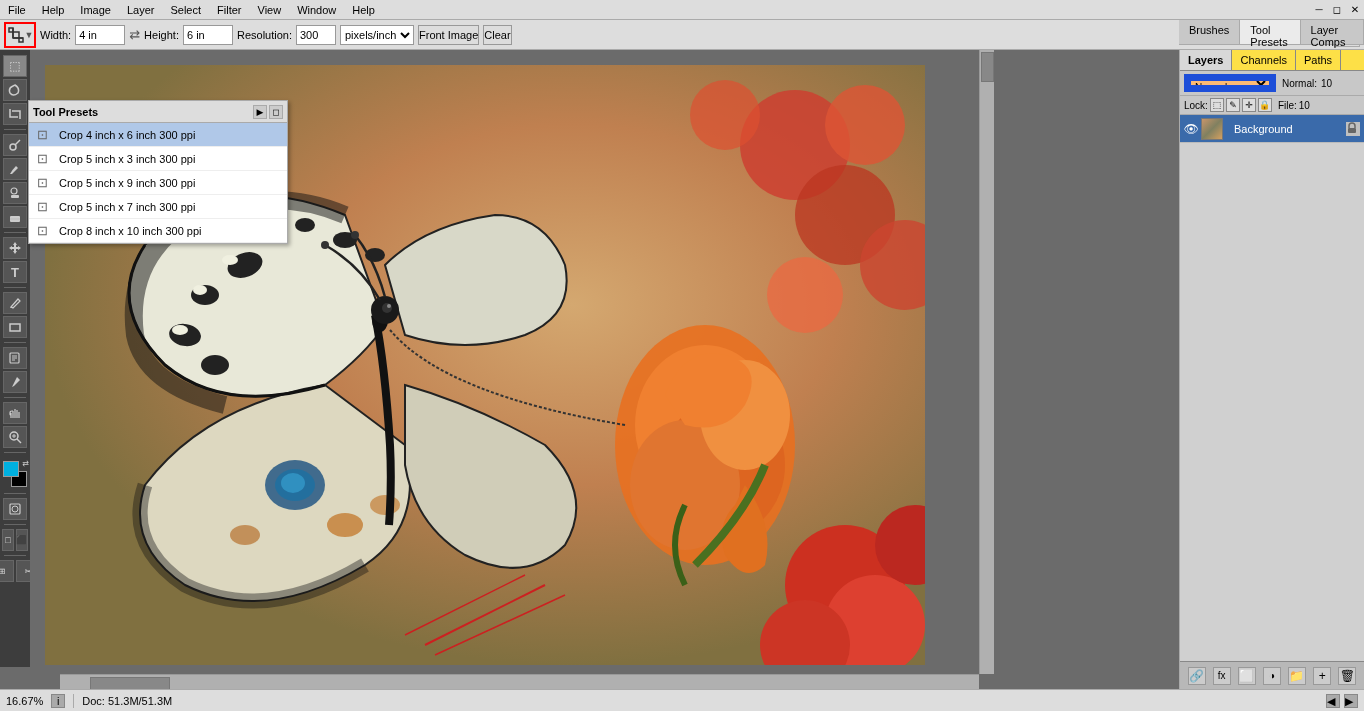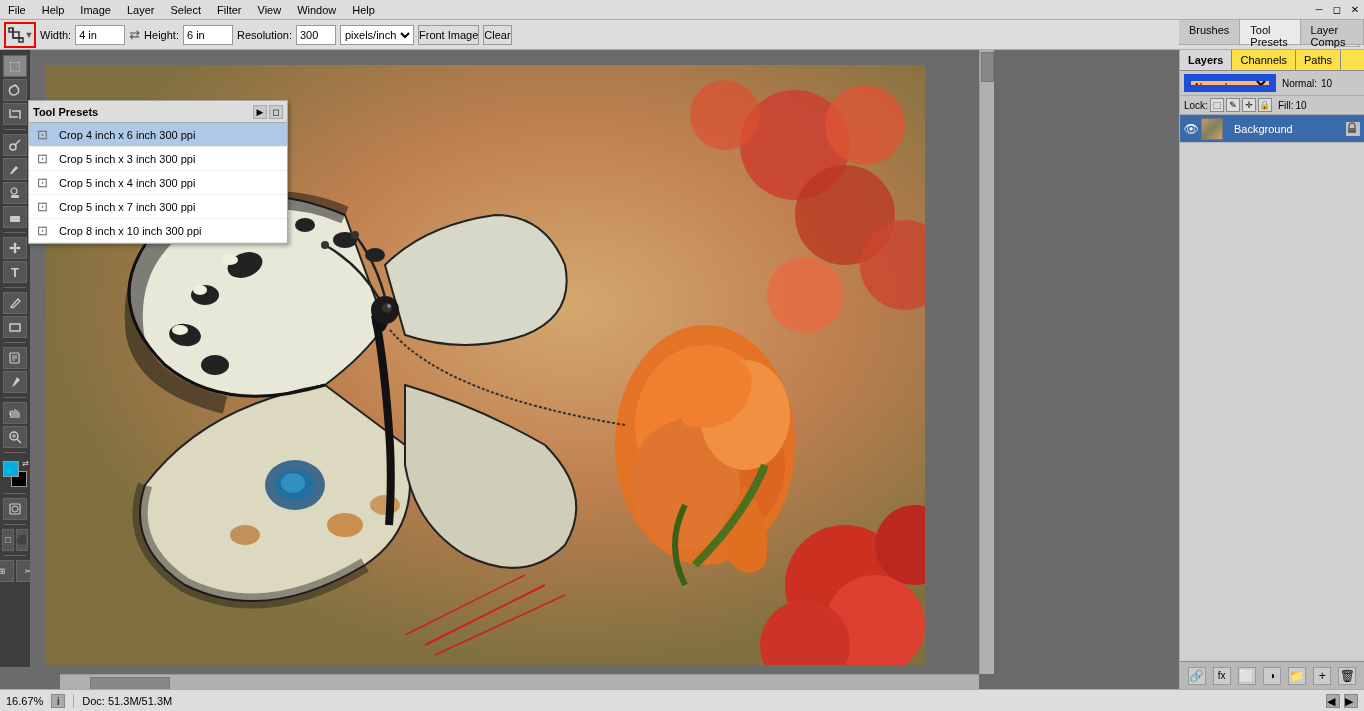--- a/index.html
+++ b/index.html
@@ -265,21 +265,21 @@
       <div class="preset-item selected">
         <span class="preset-icon">⊡</span>
         <span>Crop 4 inch x 6 inch 300 ppi</span>
       </div>
       <div class="preset-item">
         <span class="preset-icon">⊡</span>
         <span>Crop 5 inch x 3 inch 300 ppi</span>
       </div>
       <div class="preset-item">
         <span class="preset-icon">⊡</span>
-        <span>Crop 5 inch x 4 inch 300 ppi</span>
+        <span>Crop 5 inch x 9 inch 300 ppi</span>
       </div>
       <div class="preset-item">
         <span class="preset-icon">⊡</span>
         <span>Crop 5 inch x 7 inch 300 ppi</span>
       </div>
       <div class="preset-item">
         <span class="preset-icon">⊡</span>
         <span>Crop 8 inch x 10 inch 300 ppi</span>
       </div>
     </div>
@@ -412,21 +412,21 @@
       </select>
       <span class="opacity-label">Normal:</span>
       <span class="opacity-val">10</span>
     </div>
     <div id="lock-row">
       <span>Lock:</span>
       <div class="lock-icon">⬚</div>
       <div class="lock-icon">✎</div>
       <div class="lock-icon">✛</div>
       <div class="lock-icon">🔒</div>
-      <span class="fill-label">Fill:</span>
+      <span class="fill-label">File:</span>
       <span class="fill-val">10</span>
     </div>
     <div id="layer-list">
       <div class="layer-item active">
         <div class="layer-visibility">👁</div>
         <div class="layer-thumb">
           <div class="layer-thumb-inner"></div>
         </div>
         <span class="layer-name">Background</span>
         <div style="width:14px; height:14px; background:#c0c0c0; margin-left:auto;">

